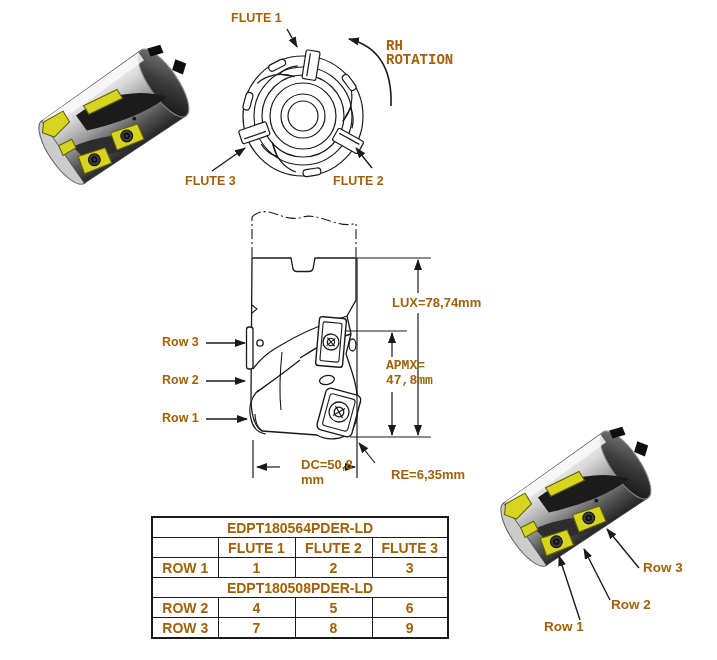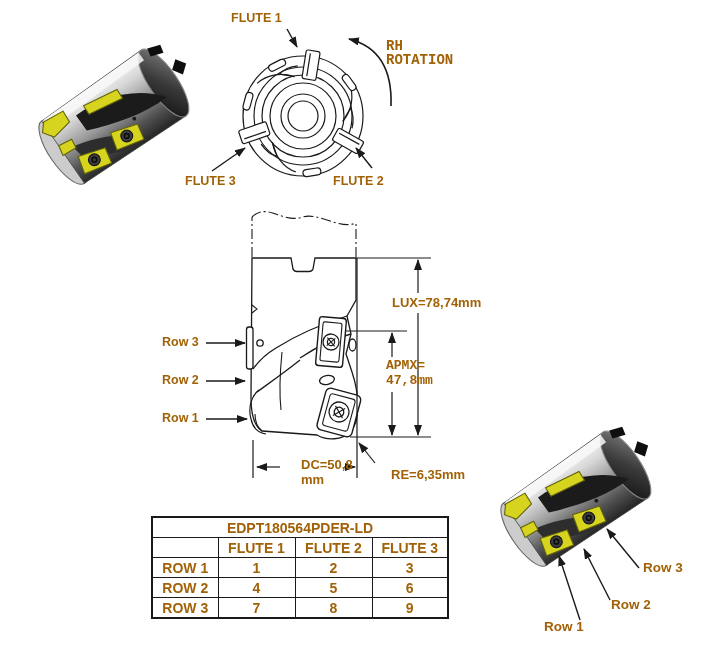--- a/index.html
+++ b/index.html
@@ -230,20 +230,23 @@
       <td>FLUTE 2</td>
       <td>FLUTE 3</td>
     </tr>
     <tr>
       <td>ROW 1</td>
       <td>1</td>
       <td>2</td>
       <td>3</td>
     </tr>
     <tr>
+      <td colspan="4">EDPT180508PDER-LD</td>
+    </tr>
+    <tr>
       <td>ROW 2</td>
       <td>4</td>
       <td>5</td>
       <td>6</td>
     </tr>
     <tr>
       <td>ROW 3</td>
       <td>7</td>
       <td>8</td>
       <td>9</td>

